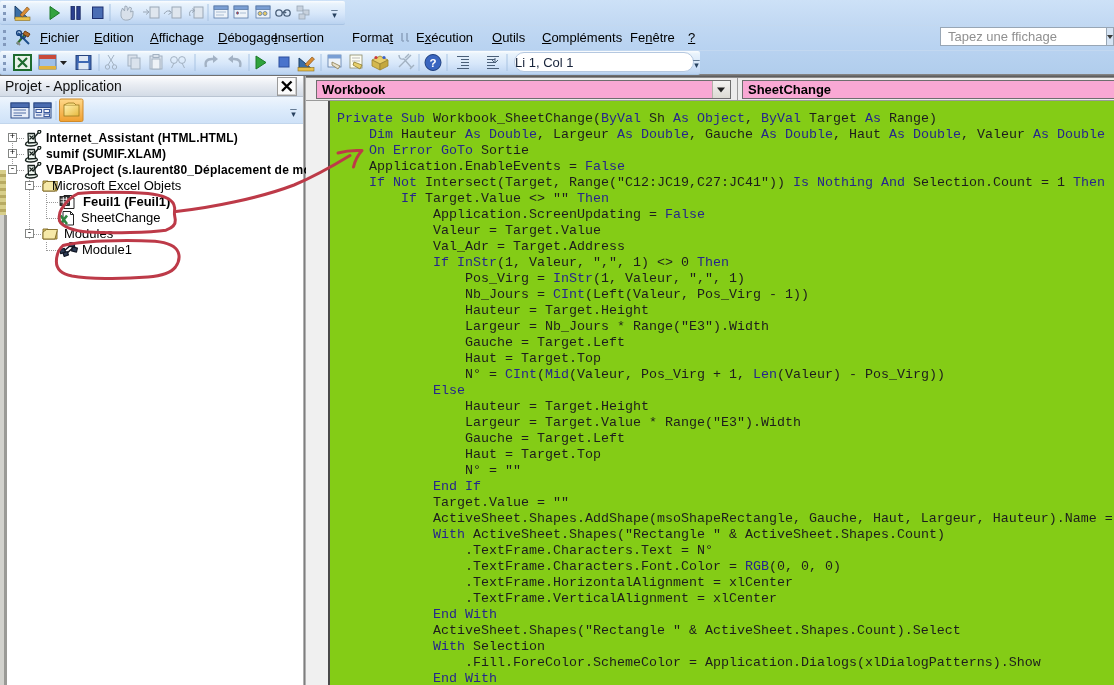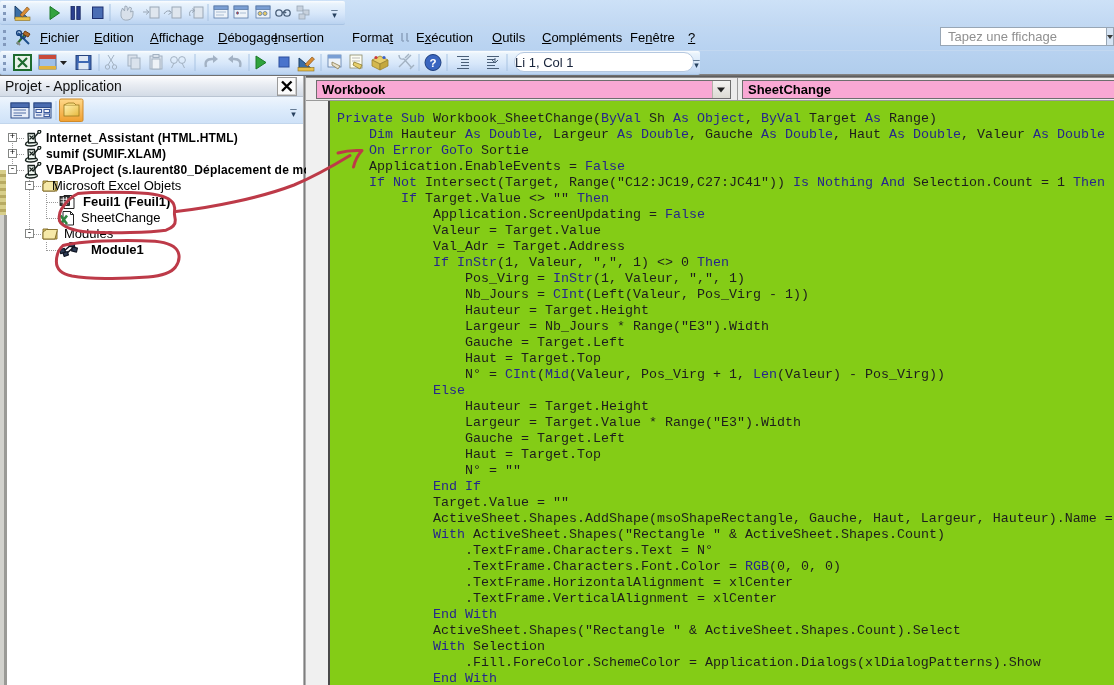--- a/index.html
+++ b/index.html
@@ -334,21 +334,21 @@
 <div class="trow" style="left:64px;top:226px;font-weight:normal">Modules</div>
 <svg class="abs" width="19" height="15" style="left:59px;top:242px" viewBox="0 0 19 15">
  <g stroke="#101624" stroke-width="1.2" fill="#2c3a54" stroke-linejoin="round">
   <path d="M2 11.5 L12 3 M7 12 L16 4" stroke-width="1.6" fill="none"></path>
   <rect x="10.5" y="0.8" width="5" height="4" transform="rotate(14 13 2.8)"></rect>
   <rect x="13" y="5.5" width="5" height="4" transform="rotate(14 15.5 7.5)"></rect>
   <rect x="1" y="7" width="5" height="4" transform="rotate(-20 3.5 9)"></rect>
   <rect x="4.5" y="10.2" width="4.5" height="3.6" transform="rotate(-18 6.7 12)"></rect>
  </g>
 </svg>
-<div class="trow" style="left:91px;top:242px;font-weight:bold">Module1</div>
+<div class="trow" style="left:82px;top:242px;font-weight:normal">Module1</div>
 <div id="combobar" class="abs"></div>
 <div class="combo" style="left:316px;width:415px">Workbook</div>
 <div class="abs" style="left:712px;top:81px;width:18px;height:17px;background:linear-gradient(180deg,#f4f3f1,#dcd9d3);border-left:1px solid #b5b2aa"></div>
 <svg class="abs" width="10" height="8" style="left:716px;top:86px" viewBox="0 0 10 8">
     <path d="M1 1.5 L9 1.5 L5 6.5 Z" fill="#222"></path>
   </svg>
 <div class="abs" style="left:737px;top:78px;width:1px;height:22px;background:#9a9a9a"></div>
 <div class="combo" style="left:742px;width:448px;border-right:none">SheetChange</div>
 <div id="margin" class="abs"></div>
 <div id="codearea" class="abs">

